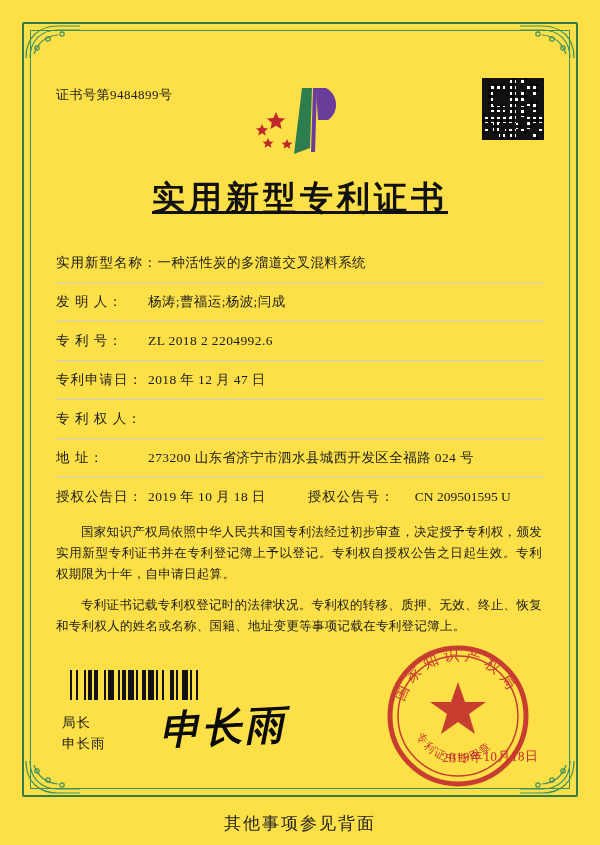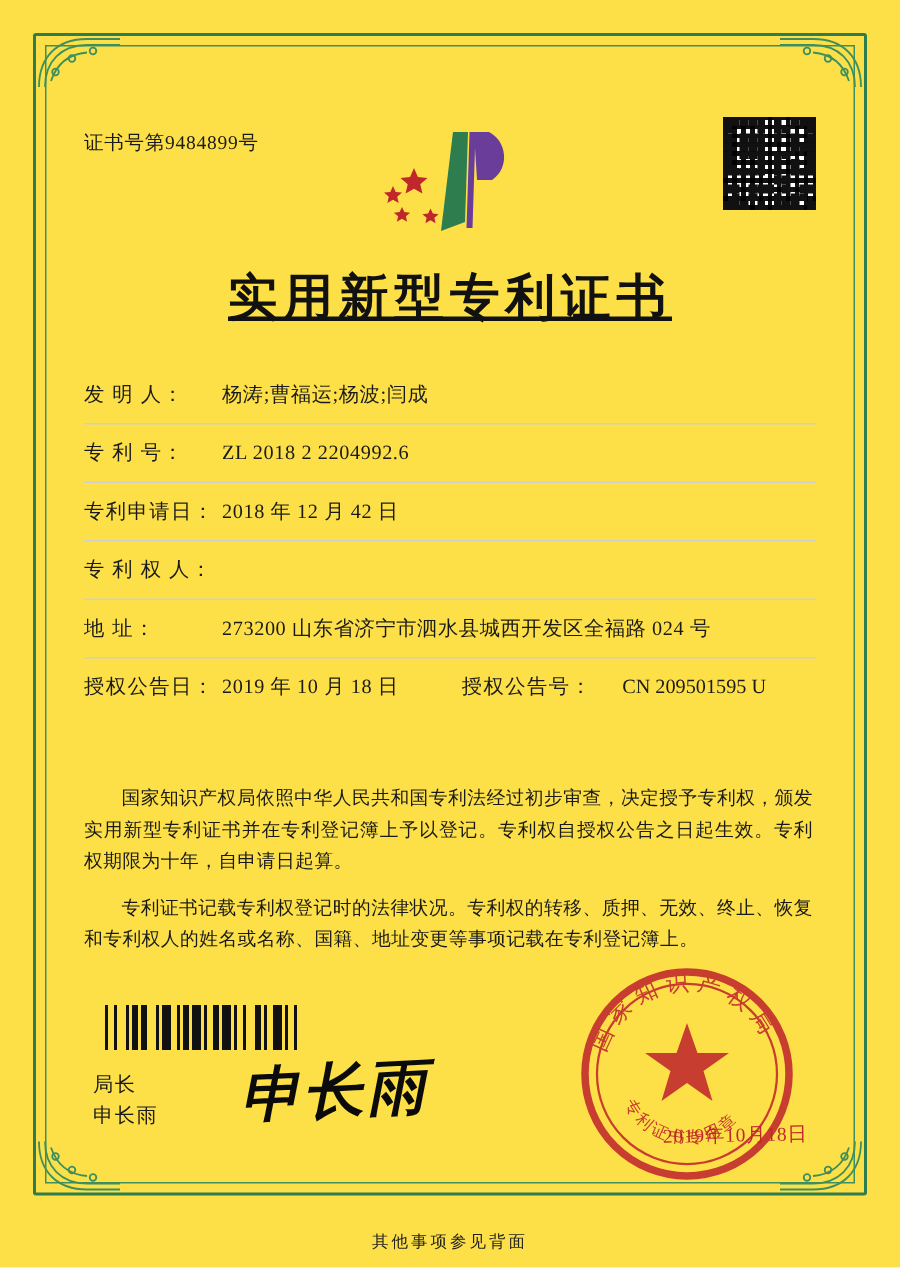--- a/index.html
+++ b/index.html
@@ -219,21 +219,21 @@
     top: 795px;
     text-align: center;
     font-size: 12.5px;
     letter-spacing: 1px;
   }
   .footnote {
     position: absolute;
     left: 0; right: 0;
     bottom: 10px;
     text-align: center;
-    font-size: 11px;
+    font-size: 17px;
     letter-spacing: 2px;
     color: #222;
   }
 </style>
 </head>
 <body>
 
 <div class="page">
 
   <div class="border-outer"></div>
@@ -419,30 +419,34 @@
       <path d="M62 6 L72 6 L70 66 L54 72 Z" fill="#2e7d4f"></path>
       <path d="M76 6 L86 6 C 98 12, 100 30, 88 38 L78 38 Z" fill="#6a3d9a"></path>
       <path d="M73 6 L77 6 L75 70 L71 70 Z" fill="#6a3d9a"></path>
     </svg>
   </div>
 
   <div class="title">实用新型专利证书</div>
 
   <div class="fields">
     <div class="field-row">
+      <div class="field-label">实用新型名称：</div>
+      <div class="field-value">一种活性炭的多溜道交叉混料系统</div>
+    </div>
+    <div class="field-row">
       <div class="field-label">发 明 人：</div>
       <div class="field-value">杨涛;曹福运;杨波;闫成</div>
     </div>
     <div class="field-row">
       <div class="field-label">专 利 号：</div>
       <div class="field-value">ZL 2018 2 2204992.6</div>
     </div>
     <div class="field-row">
       <div class="field-label">专利申请日：</div>
-      <div class="field-value">2018 年 12 月 42 日</div>
+      <div class="field-value">2018 年 12 月 47 日</div>
     </div>
     <div class="field-row">
       <div class="field-label">专 利 权 人：</div>
     </div>
     <div class="field-row">
       <div class="field-label">地 址：</div>
       <div class="field-value">273200 山东省济宁市泗水县城西开发区全福路 024 号</div>
     </div>
     <div class="field-row split noline">
       <div class="field-label">授权公告日：</div>

